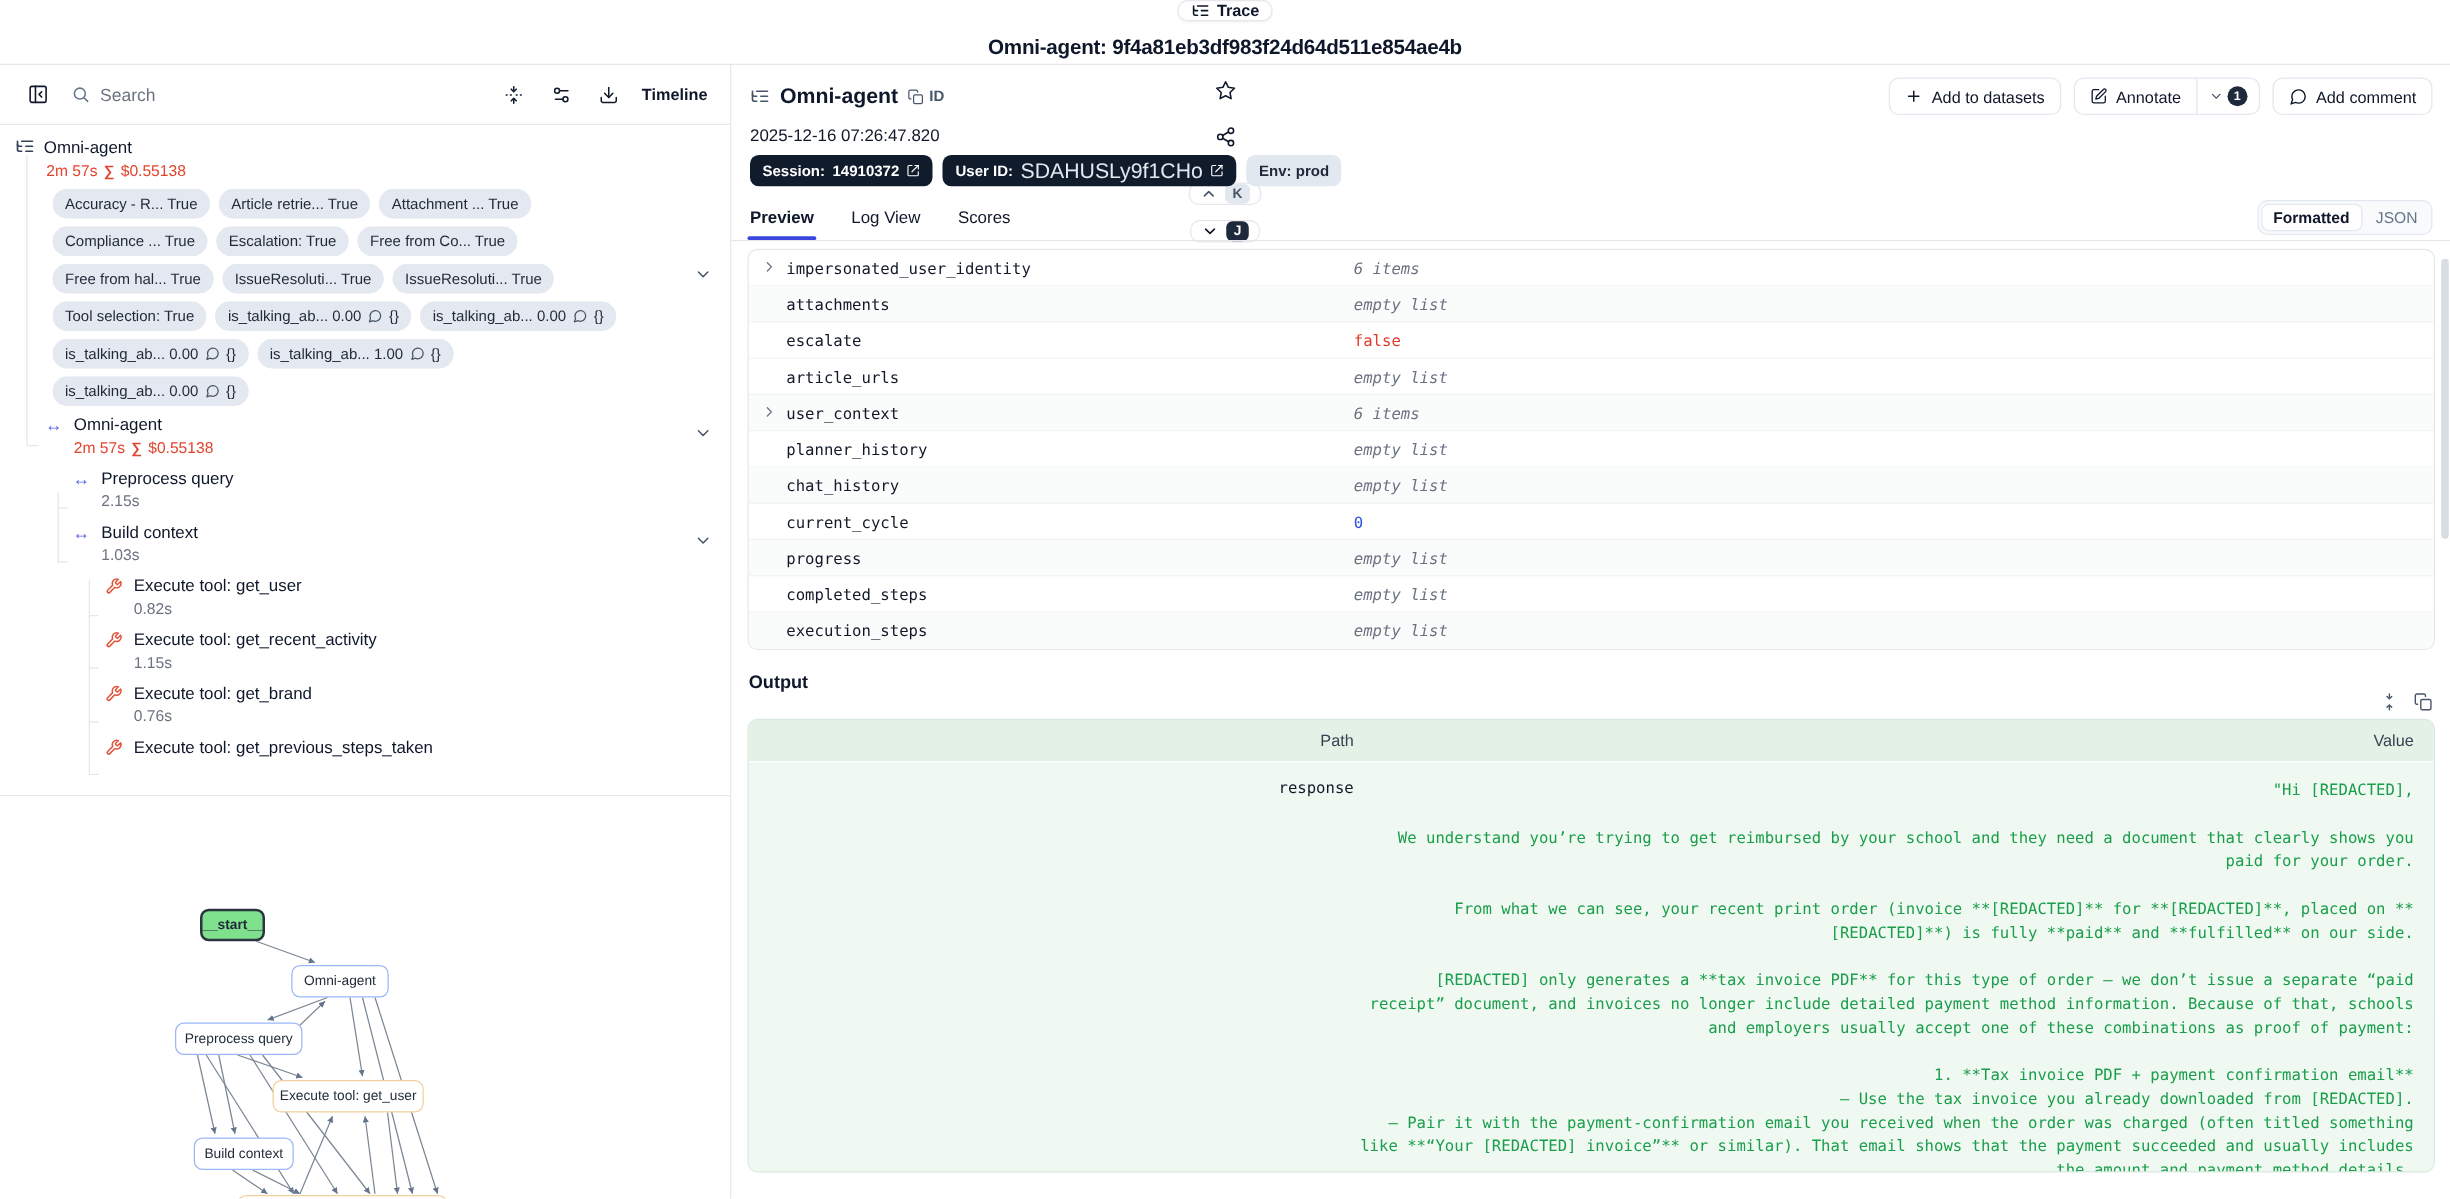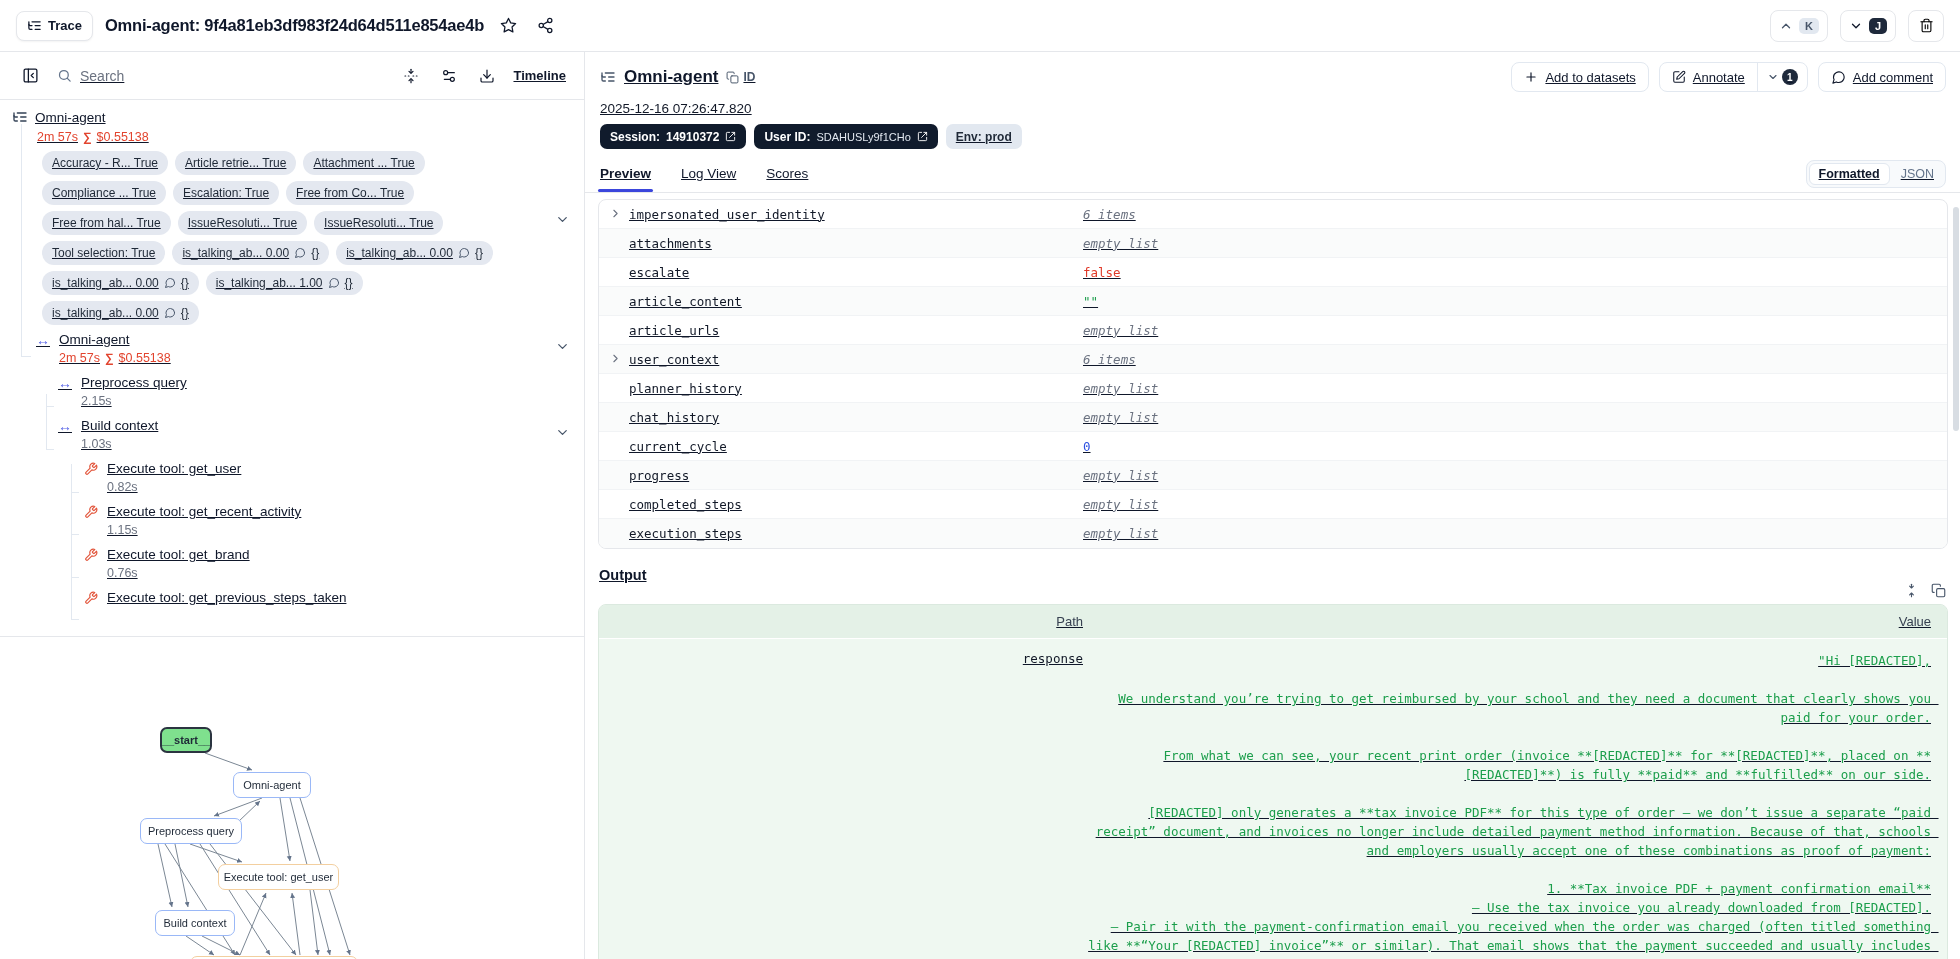--- a/index.html
+++ b/index.html
@@ -3,36 +3,36 @@
 <meta charset="utf-8">
 <style>
   * { margin:0; padding:0; box-sizing:border-box; }
   html,body { width:1960px; height:959px; overflow:hidden; background:#fff;
     font-family:"Liberation Sans", sans-serif; color:#0f172a; }
   .mono { font-family:"DejaVu Sans Mono", monospace; }
   svg { display:block; }
 
   
   .topbar { height:52px; display:flex; align-items:center; gap:12px;
-    padding:0 16px; border-bottom:1px solid #e5e7eb; background:#fff; }
+    padding:0 16px; border-bottom:1px solid #e5e7eb; background:#fff;flex-direction:column; }
   .trace-chip { display:flex; align-items:center; gap:6px; height:30px; padding:0 10px;
     border:1px solid #e5e7eb; border-radius:8px; background:#fff;
     box-shadow:0 1px 2px rgba(0,0,0,.05); font-size:13px; font-weight:700; }
   .page-title { font-size:16.5px; font-weight:700; letter-spacing:-.2px; }
   .icon-btn { background:none; border:none; color:#0f172a; cursor:pointer;
     display:flex; align-items:center; justify-content:center; padding:4px; }
   .topbar .spacer { flex:1; }
   .nav-btn { display:flex; align-items:center; gap:6px; height:32px; padding:0 8px;
     background:#fff; border:1px solid #e5e7eb; border-radius:8px; cursor:pointer; }
   .kbd { font-size:11px; font-weight:700; border-radius:5px; padding:2px 6px; }
   .kbd.light { background:#e2e8f0; color:#475569; }
   .kbd.dark  { background:#1e293b; color:#fff; }
 
   
-  .app { display:flex; height:907px;text-decoration:underline; }
+  .app { display:flex; height:907px; }
   .sidebar { width:585px; border-right:1px solid #e5e7eb; display:flex; flex-direction:column; }
   .main { flex:1; display:flex; flex-direction:column; position:relative; }
 
   
   .sb-head { height:48px; display:flex; align-items:center; gap:14px;
     padding:0 18px; border-bottom:1px solid #e5e7eb; color:#0f172a; }
   .sb-search { display:flex; align-items:center; gap:8px; flex:1; color:#64748b; }
   .sb-search input { border:none; outline:none; font-size:14px; width:100%;
     font-family:"Liberation Sans", sans-serif; color:#0f172a; }
   .sb-search input::placeholder { color:#6b7280; }
@@ -92,21 +92,21 @@
   .annotate-main { display:flex; align-items:center; gap:7px; padding:0 12px; height:100%;
     font-size:13px; font-weight:500; cursor:pointer; border-right:1px solid #e2e8f0; }
   .annotate-count { display:flex; align-items:center; gap:3px; padding:0 9px; cursor:pointer; }
   .count-dot { width:16px; height:16px; border-radius:50%; background:#1e293b; color:#fff;
     font-size:10px; font-weight:700; display:flex; align-items:center; justify-content:center; }
   .mh-ts { margin-top:9px; font-size:13.5px; color:#111827; }
   .mh-chips { display:flex; align-items:center; gap:8px; margin-top:8px; }
   .chip-dark { display:flex; align-items:center; gap:6px; height:25px; padding:0 10px;
     background:var(--dark-badge-bg,#101b2c); color:#fff; border-radius:7px;
     font-size:12px; font-weight:700; cursor:pointer; }
-  .chip-dark .val { font-size:11px; font-weight:400; color:#e2e8f0; }
+  .chip-dark .val { font-size:17px; font-weight:400; color:#e2e8f0; }
   .chip-light { height:25px; padding:0 10px; display:flex; align-items:center;
     background:#e2e8f0; color:#1f2937; border-radius:7px; font-size:12px; font-weight:700; }
 
   
   .tabsbar { display:flex; align-items:flex-end; border-bottom:1px solid #e5e7eb;
     height:38px; padding:0 14px 0 13px; margin-top:6px; }
   .tabs { display:flex; gap:26px; height:100%; }
   .tab { background:none; border:none; font-size:13.5px; font-weight:500; color:#0f172a;
     cursor:pointer; position:relative; padding:0 2px; font-family:inherit; }
   .tab.active { font-weight:600; }
@@ -625,24 +625,20 @@
             <span class="kv-val mono meta">6 items</span>
           </div>
           <div class="kv-row alt">
             <span class="kv-key mono">attachments</span>
             <span class="kv-val mono meta">empty list</span>
           </div>
           <div class="kv-row">
             <span class="kv-key mono">escalate</span>
             <span class="kv-val mono bool">false</span>
           </div>
-          <div class="kv-row alt">
-            <span class="kv-key mono">article_content</span>
-            <span class="kv-val mono str">""</span>
-          </div>
           <div class="kv-row">
             <span class="kv-key mono">article_urls</span>
             <span class="kv-val mono meta">empty list</span>
           </div>
           <div class="kv-row alt">
             <span class="kv-chev">
               <svg width="13" height="13" viewBox="0 0 24 24" fill="none" stroke="currentColor" stroke-width="2" stroke-linecap="round" stroke-linejoin="round">
                 <path d="m9 18 6-6-6-6"></path>
               </svg>
             </span>

